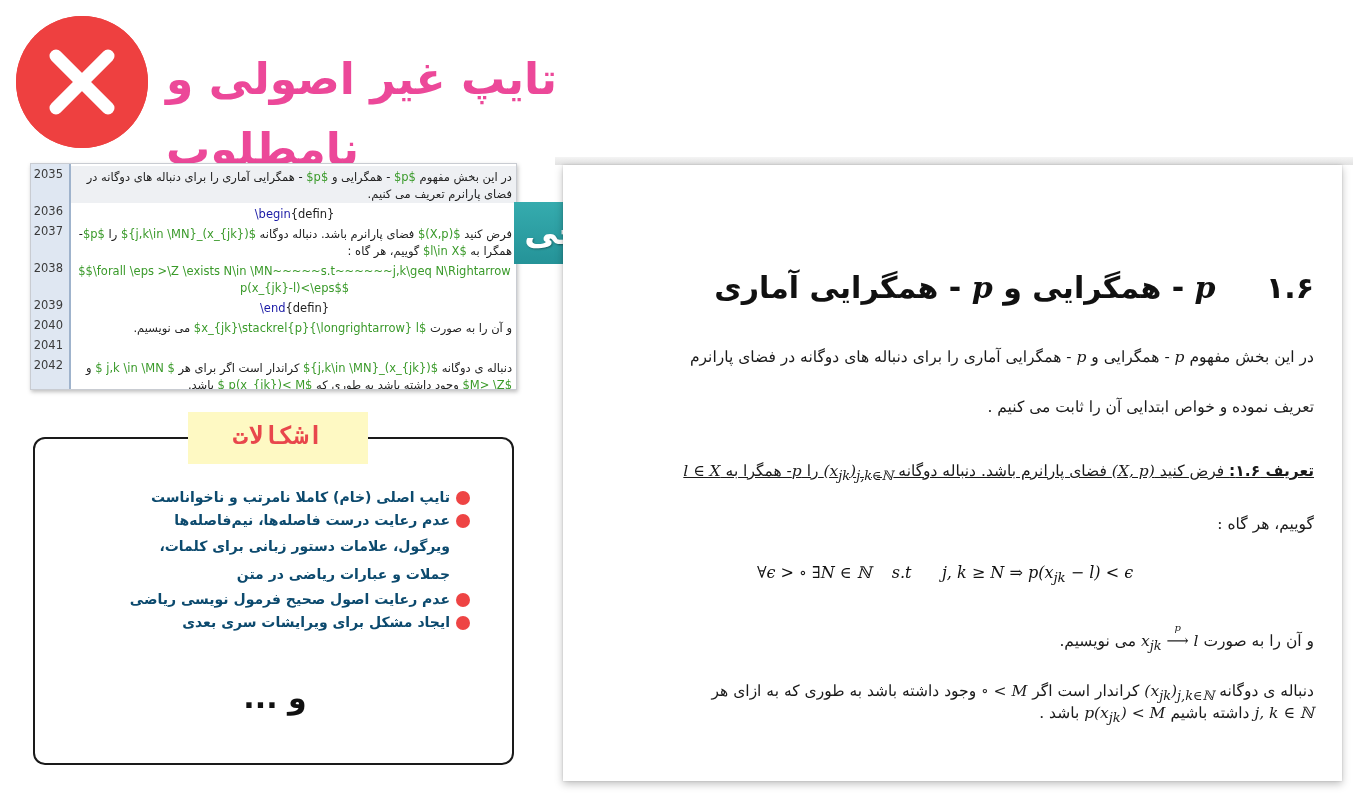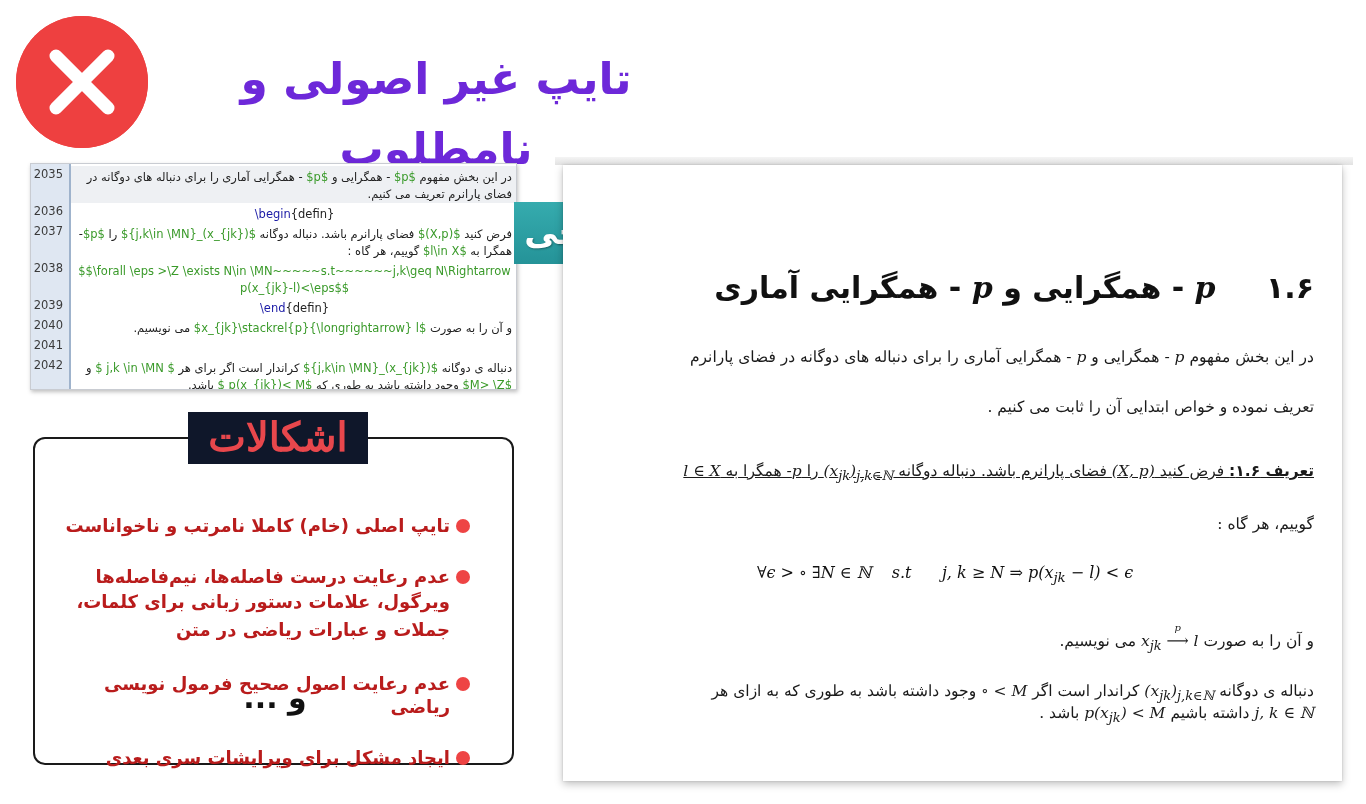--- a/index.html
+++ b/index.html
@@ -6,24 +6,24 @@
   html, body { width: 1366px; height: 804px; background: #ffffff; overflow: hidden; }
   body { position: relative; font-family: "DejaVu Sans", sans-serif; color: #111; }
 
   
   .x-badge {
     position: absolute; left: 16px; top: 16px; width: 132px; height: 132px;
     border-radius: 50%; background: #ee4040;
   }
   .x-badge svg { width: 100%; height: 100%; display: block; }
   .header-title {
-    position: absolute; left: 156px; top: 44px; width: 560px; height: 70px;
-    direction: rtl; text-align: center;
+    position: absolute; left: 166px; top: 44px; width: 560px; height: 70px;
+    direction: rtl; text-align: left;
     font-family: "DejaVu Sans", sans-serif; font-weight: bold; font-size: 44px;
-    line-height: 70px; color: #6d28d9;
+    line-height: 70px; color: #ec4899;
   }
 
   
   .editor {
     position: absolute; left: 30px; top: 163px; width: 487px; height: 227px;
     background: #ffffff; border: 1px solid #c9ccd2;
     box-shadow: 1px 2px 4px rgba(0,0,0,0.25);
     overflow: hidden;
   }
   .editor .gutter {
@@ -47,31 +47,31 @@
   .tex-math { color: #3a9a2a; }
   .tex-plain { color: #222; }
 
   
   .issues-box {
     position: absolute; left: 33px; top: 437px; width: 481px; height: 328px;
     border: 2px solid #1a1a1a; border-radius: 12px; background: #fff;
   }
   .issues-title {
     position: absolute; left: 188px; top: 412px; width: 180px; height: 52px;
-    background: #0f172a; text-align: center;
-    font-family: Liberation Serif, serif; font-weight: bold; font-size: 40px;
+    background: #fef9c3; text-align: center;
+    font-family: Liberation Mono, monospace; font-weight: bold; font-size: 25px;
     line-height: 52px; color: #e8474c; direction: rtl;
   }
   .issues-list {
     position: absolute; left: 60px; top: 486px; width: 410px;
     direction: rtl; list-style: none;
   }
   .issues-list li {
-    font-family: "DejaVu Sans", sans-serif; font-weight: bold; font-size: 18px;
-    line-height: 23px; color: #b91c1c; position: relative; padding-right: 20px; margin-top: 28px;
+    font-family: "DejaVu Sans", sans-serif; font-weight: bold; font-size: 14px;
+    line-height: 23px; color: #0c4a6e; position: relative; padding-right: 20px;
   }
   .issues-list li .bullet {
     position: absolute; right: 0; top: 5px; width: 14px; height: 14px;
     border-radius: 50%; background: #ee4444;
   }
   .issues-list li .cont { display: block; line-height: 28px; }
   .issues-etc {
     position: absolute; left: 200px; top: 680px; width: 150px; text-align: center;
     font-family: "DejaVu Sans", sans-serif; font-weight: bold; font-size: 30px; color: #111;
     direction: rtl;

